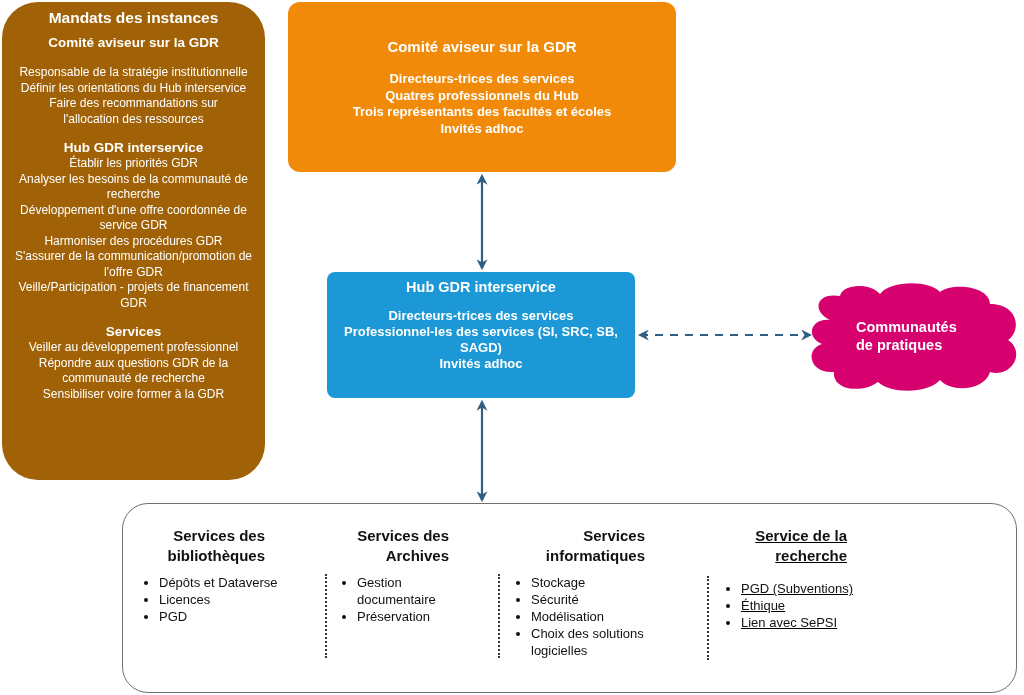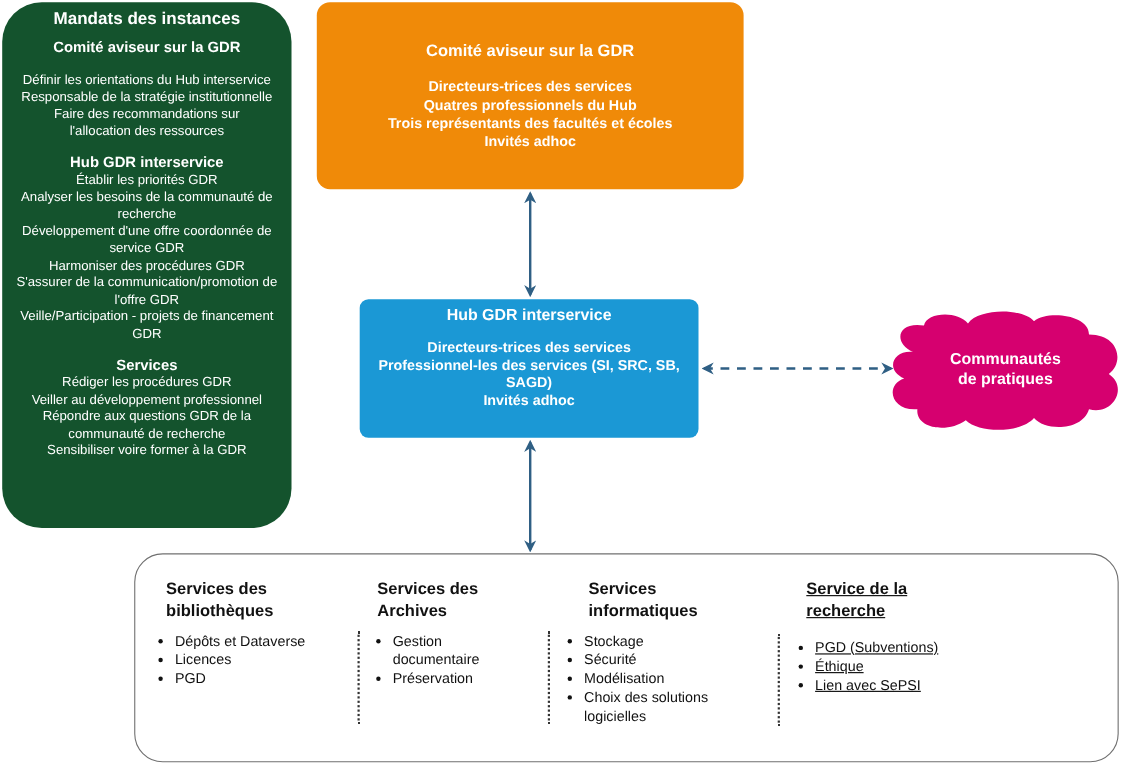--- a/index.html
+++ b/index.html
@@ -1,64 +1,63 @@
 <!DOCTYPE html>
 <html><head>
 <meta charset="utf-8">
 <style>
   html, body { margin:0; padding:0; background:#ffffff; }
   body { width:1024px; height:695px; position:relative; overflow:hidden;
          font-family:"Liberation Sans", sans-serif; }
   .abs { position:absolute; }
-  #green { left:2px; top:2px; width:263px; height:478px; background:#14532d;
+  #green { left:2px; top:2px; width:263px; height:478px; background:#a16207;
            border-radius:36px; color:#fff; text-align:center; box-sizing:border-box; padding-top:6px; }
   #green .title { font-weight:bold; font-size:15.5px; line-height:20px; }
   #green .h { font-weight:bold; font-size:13.5px; line-height:17px; }
   #green .t { font-size:12px; line-height:15.5px; padding:0 6px; }
   #orange { left:288px; top:2px; width:388px; height:170px; background:#f08a08;
             border-radius:12px; color:#fff; text-align:center; font-weight:bold; box-sizing:border-box; padding-top:36px; }
   #orange .h { font-size:15px; line-height:18px; margin-bottom:15px; }
   #orange .t { font-size:13px; line-height:16.5px; }
   #blue { left:327px; top:272px; width:308px; height:126px; background:#1b98d5;
           border-radius:8px; color:#fff; text-align:center; font-weight:bold; box-sizing:border-box; padding-top:6px; }
   #blue .h { font-size:14.5px; line-height:18px; margin-bottom:12px; }
   #blue .t { font-size:13px; line-height:16px; }
-  #cloud-label { left:808px; top:318px; width:212px; text-align:center; color:#fff; font-weight:bold;
+  #cloud-label { left:808px; top:318px; width:212px; text-align:left; color:#fff; font-weight:bold;
                  font-size:14.5px; line-height:18px; }
   #bottom { left:122px; top:503px; width:895px; height:190px; border:1.5px solid #707070;
             border-radius:26px; box-sizing:border-box; background:#fff; }
   .col { position:absolute; top:22px; }
-  .col .h { font-weight:bold; font-size:15px; line-height:20px; text-align:left; color:#111; }
+  .col .h { font-weight:bold; font-size:15px; line-height:20px; text-align:right; color:#111; }
   .col ul { margin:8px 0 0 0; padding-left:26px; font-size:13px; line-height:17px; color:#111; }
   .col ul li { padding-left:0; }
   .vdots { position:absolute; width:0; border-left:2px dotted #333; }
   svg.arrows { position:absolute; left:0; top:0; }
 </style>
 </head>
 <body>
 
 <div id="green" class="abs">
   <div class="title">Mandats des instances</div>
   <div style="height:6px"></div>
   <div class="h">Comité aviseur sur la GDR</div>
   <div style="height:14px"></div>
+  <div class="t">Responsable de la stratégie institutionnelle</div>
   <div class="t">Définir les orientations du Hub interservice</div>
-  <div class="t">Responsable de la stratégie institutionnelle</div>
   <div class="t" style="padding:0 18px">Faire des recommandations sur l'allocation des ressources</div>
   <div style="height:12px"></div>
   <div class="h">Hub GDR interservice</div>
   <div class="t">Établir les priorités GDR</div>
   <div class="t" style="padding:0 14px">Analyser les besoins de la communauté de recherche</div>
   <div class="t" style="padding:0 12px">Développement d'une offre coordonnée de service GDR</div>
   <div class="t">Harmoniser des procédures GDR</div>
   <div class="t" style="padding:0 2px">S'assurer de la communication/promotion de l'offre GDR</div>
   <div class="t" style="padding:0 4px">Veille/Participation - projets de financement GDR</div>
   <div style="height:12px"></div>
   <div class="h">Services</div>
-  <div class="t">Rédiger les procédures GDR</div>
   <div class="t">Veiller au développement professionnel</div>
   <div class="t" style="padding:0 28px">Répondre aux questions GDR de la communauté de recherche</div>
   <div class="t">Sensibiliser voire former à la GDR</div>
 </div>
 
 <div id="orange" class="abs">
   <div class="h">Comité aviseur sur la GDR</div>
   <div class="t">Directeurs-trices des services</div>
   <div class="t">Quatres professionnels du Hub</div>
   <div class="t">Trois représentants des facultés et écoles</div>

